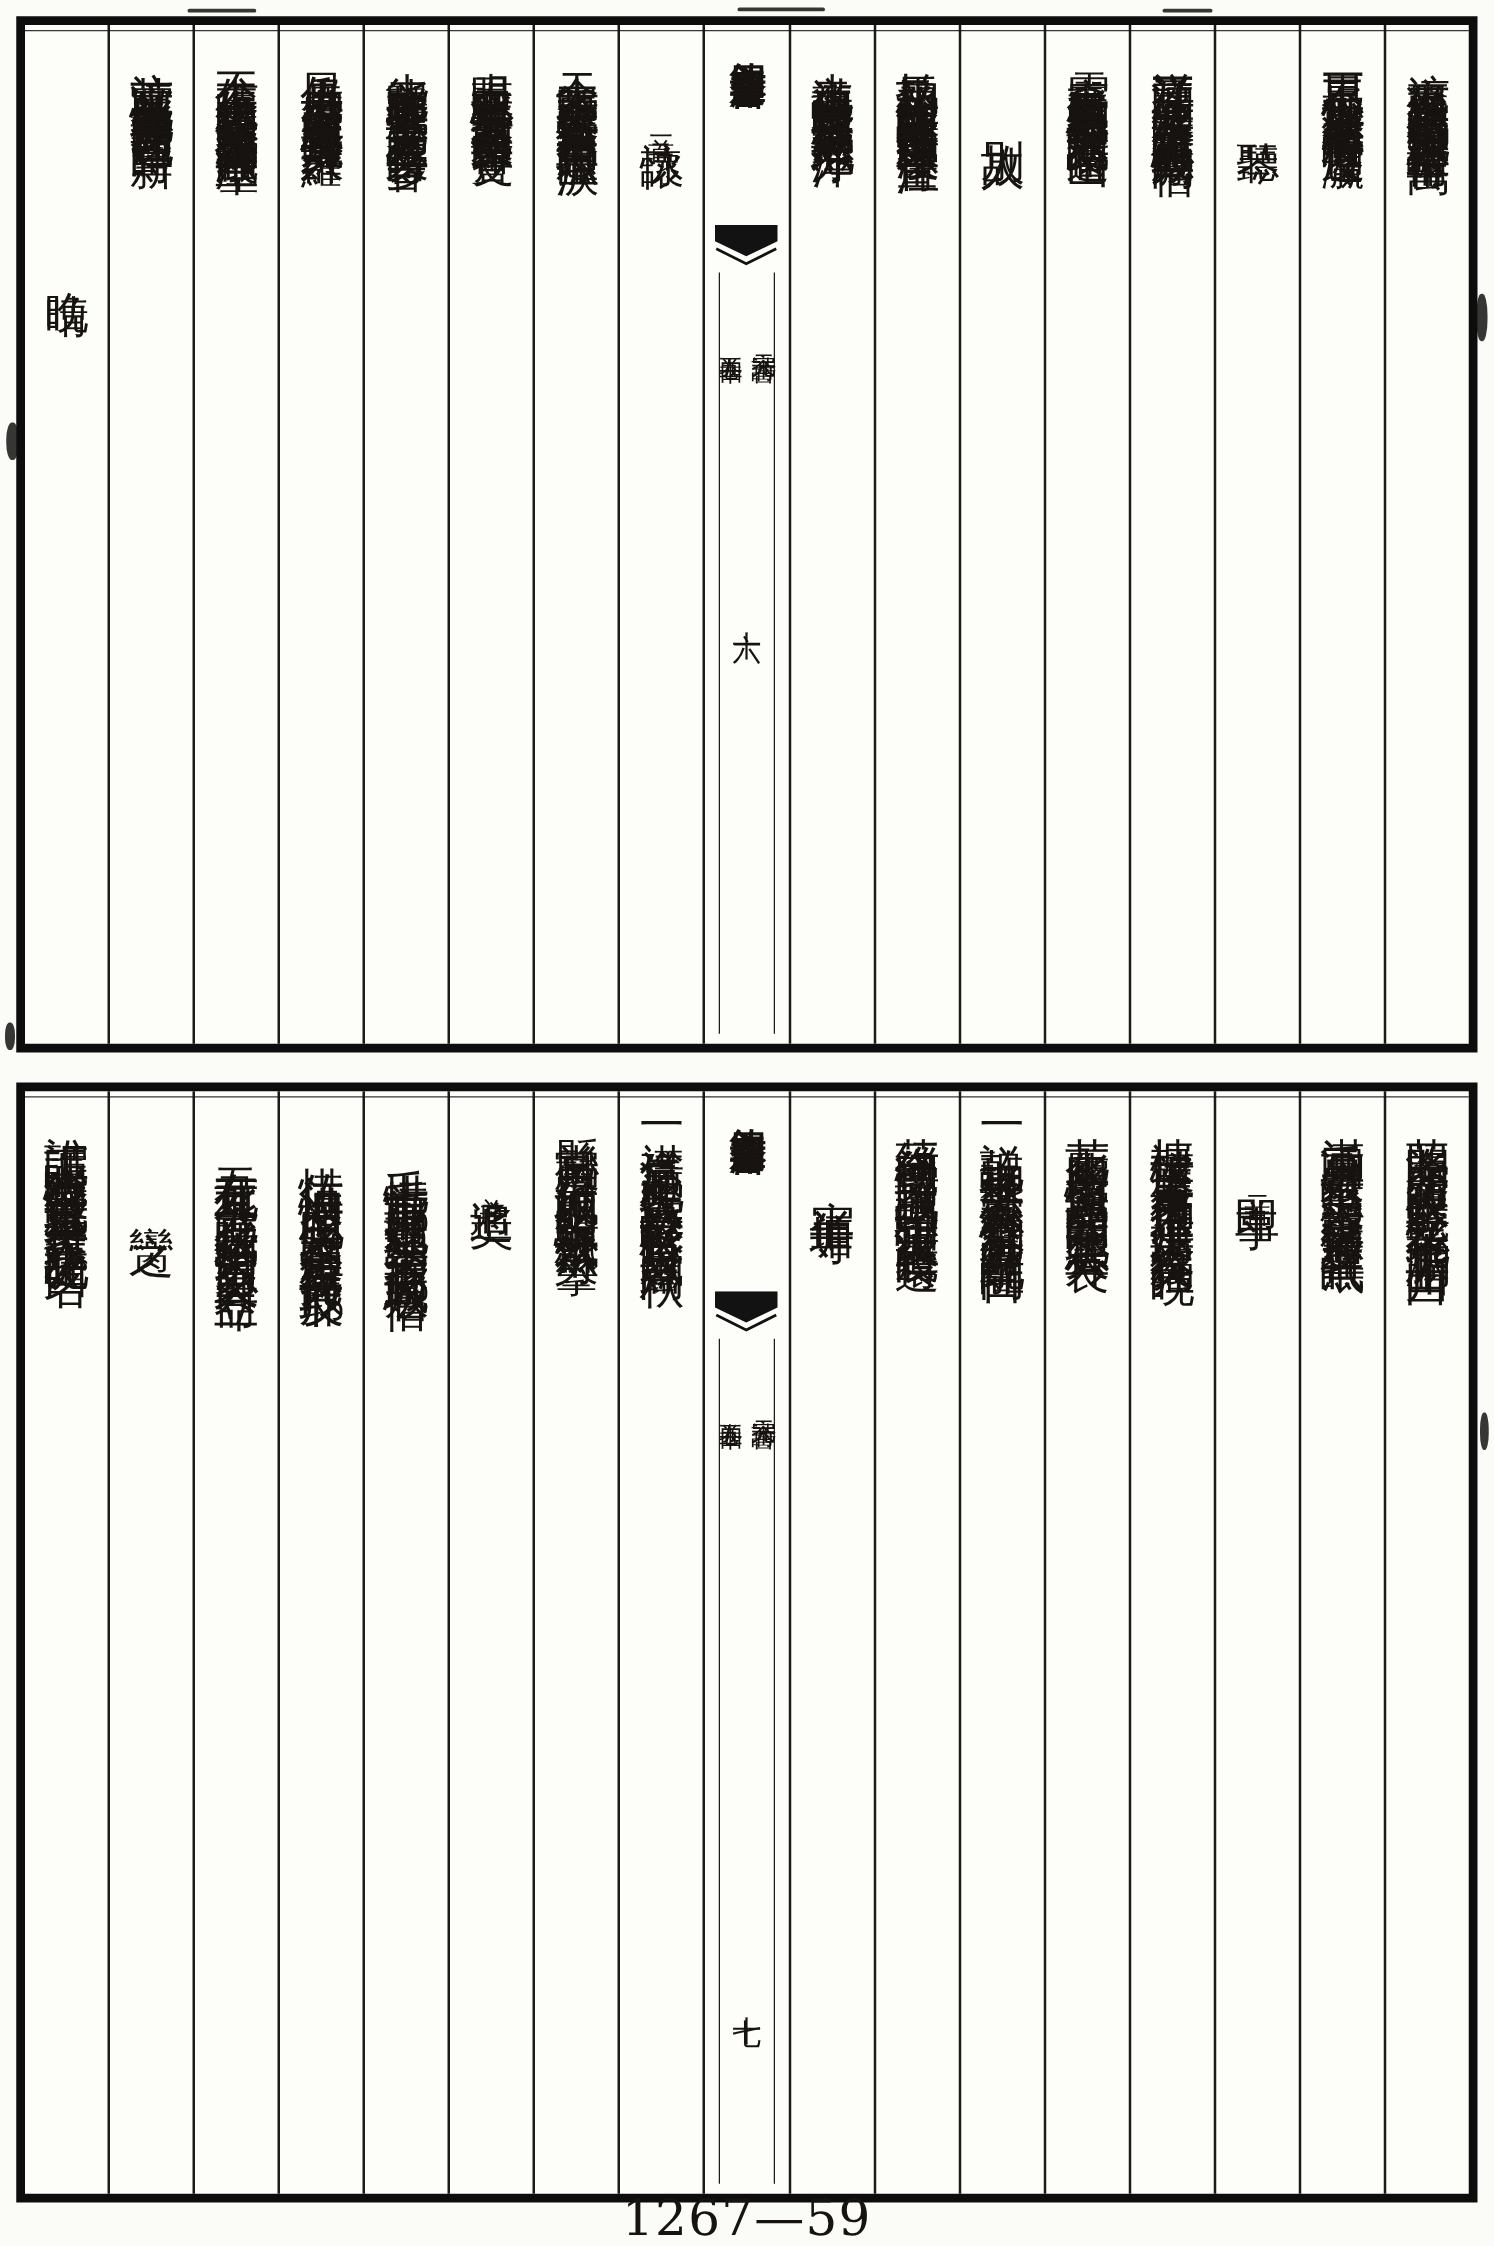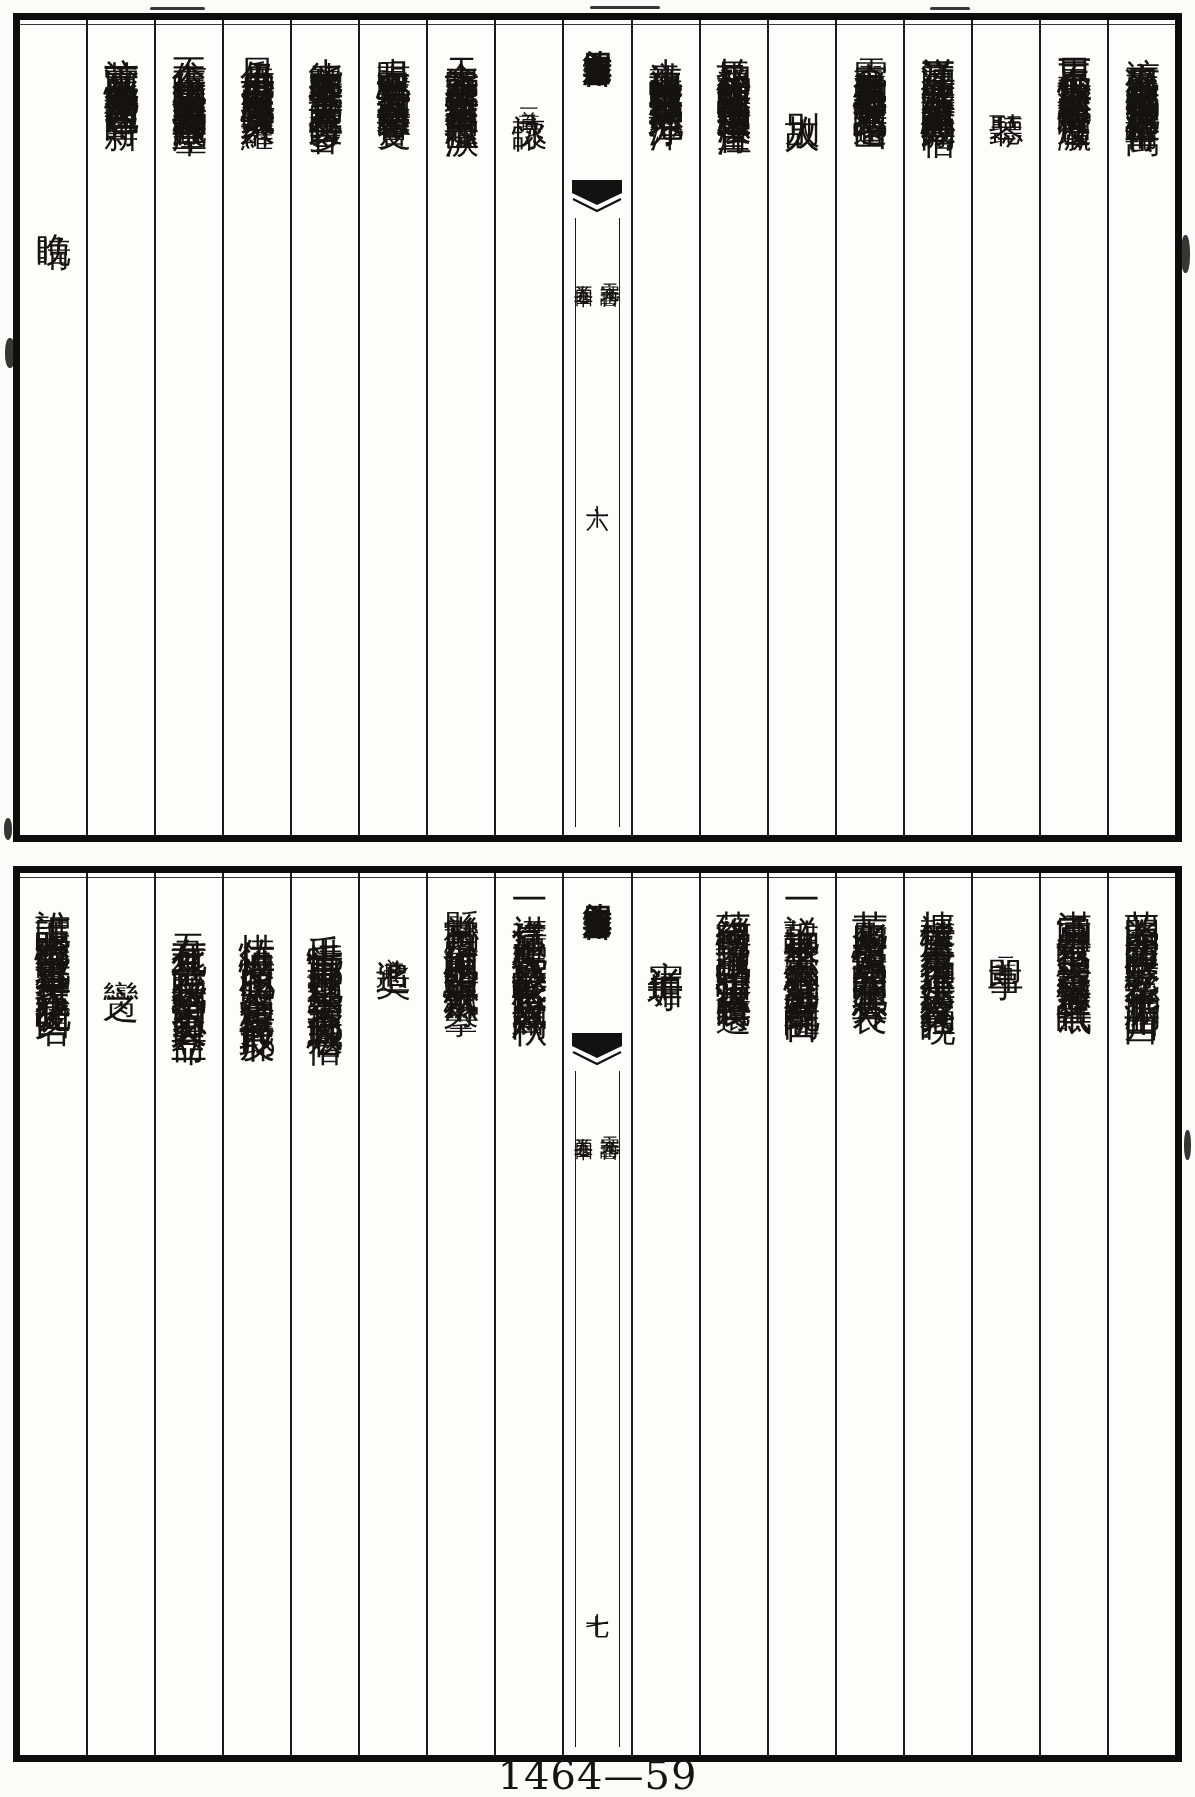--- a/index.html
+++ b/index.html
@@ -192,21 +192,21 @@
       <span class="vtext">吾有死耳不能為反賊行酒榮全以刃裂其口立命</span>
     </div>
   <div class="col cont">
       <span class="vtext">臠之</span>
     </div>
   <div class="col">
       <span class="vtext">誰謂匪人賤猶懷事賊羞挺身持大義正語叱狂囚名</span>
     </div>
 </div>
 
-<div class="footer">1464—59</div>
+<div class="footer">1267—59</div>
 
 <div class="noise" style="left:1181px;top:235px;width:9px;height:38px;"></div>
 <div class="noise" style="left:5px;top:338px;width:10px;height:30px;"></div>
 <div class="noise" style="left:4px;top:818px;width:8px;height:22px;"></div>
 <div class="noise" style="left:1184px;top:1130px;width:7px;height:30px;"></div>
 <div class="noise" style="left:150px;top:7px;width:55px;height:3px;border-radius:2px;"></div>
 <div class="noise" style="left:590px;top:6px;width:70px;height:3px;border-radius:2px;"></div>
 <div class="noise" style="left:930px;top:7px;width:40px;height:3px;border-radius:2px;"></div>
 
 </body></html>

